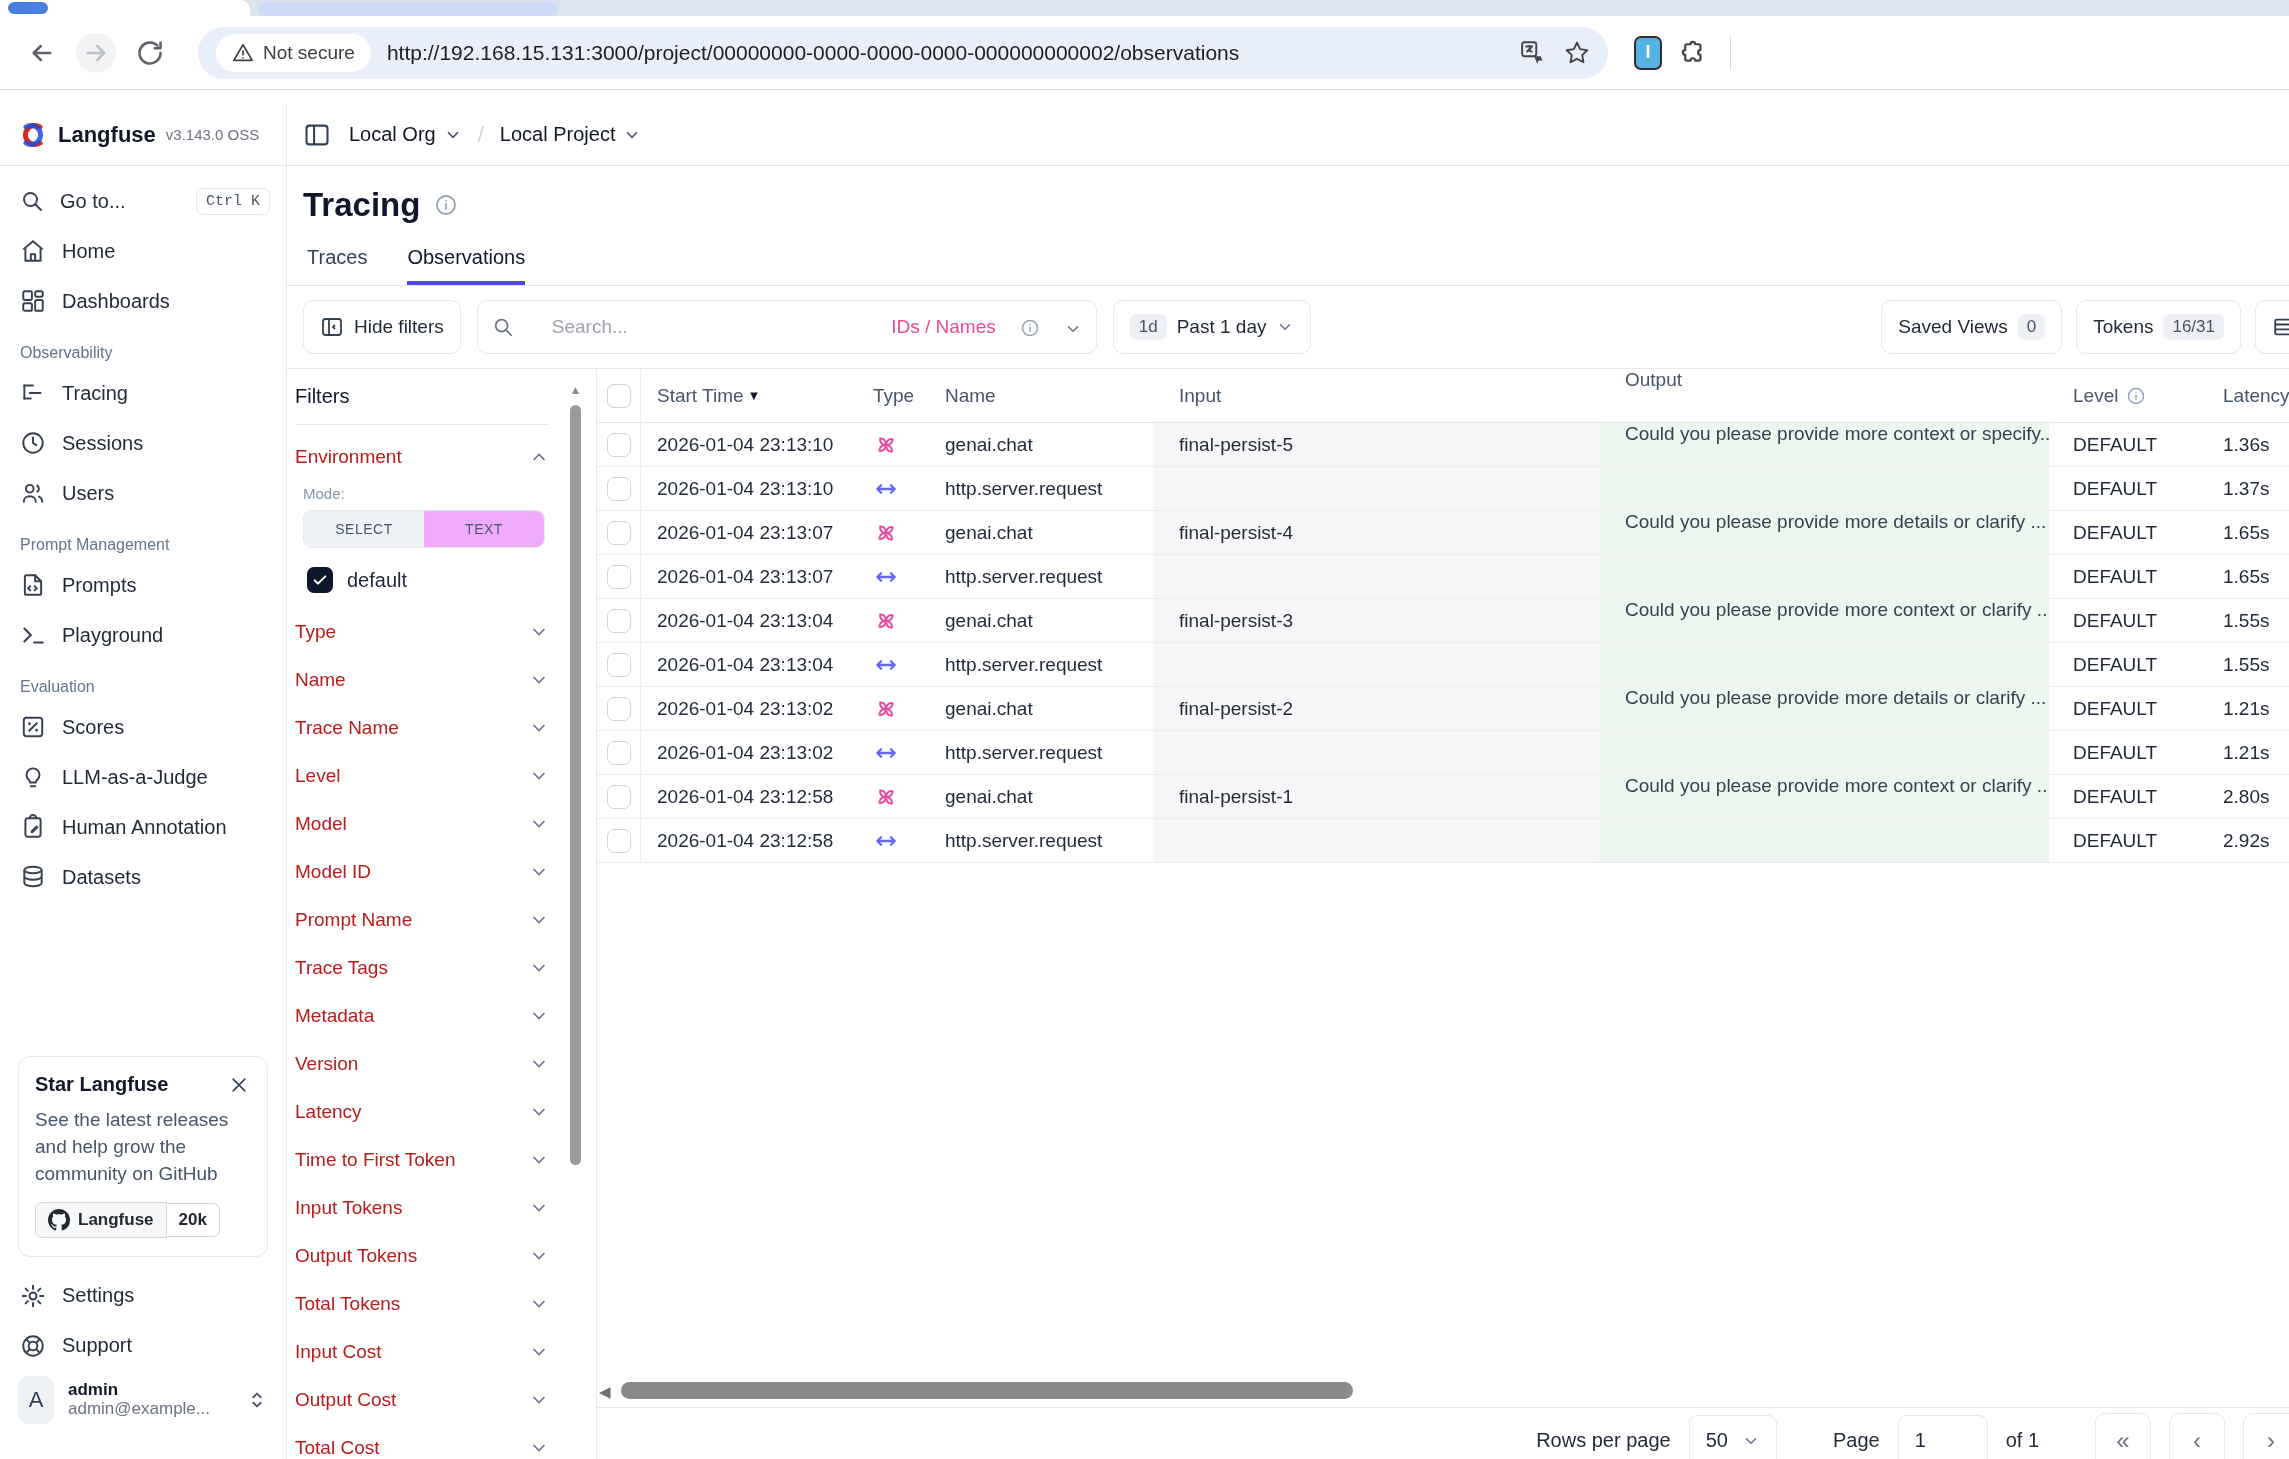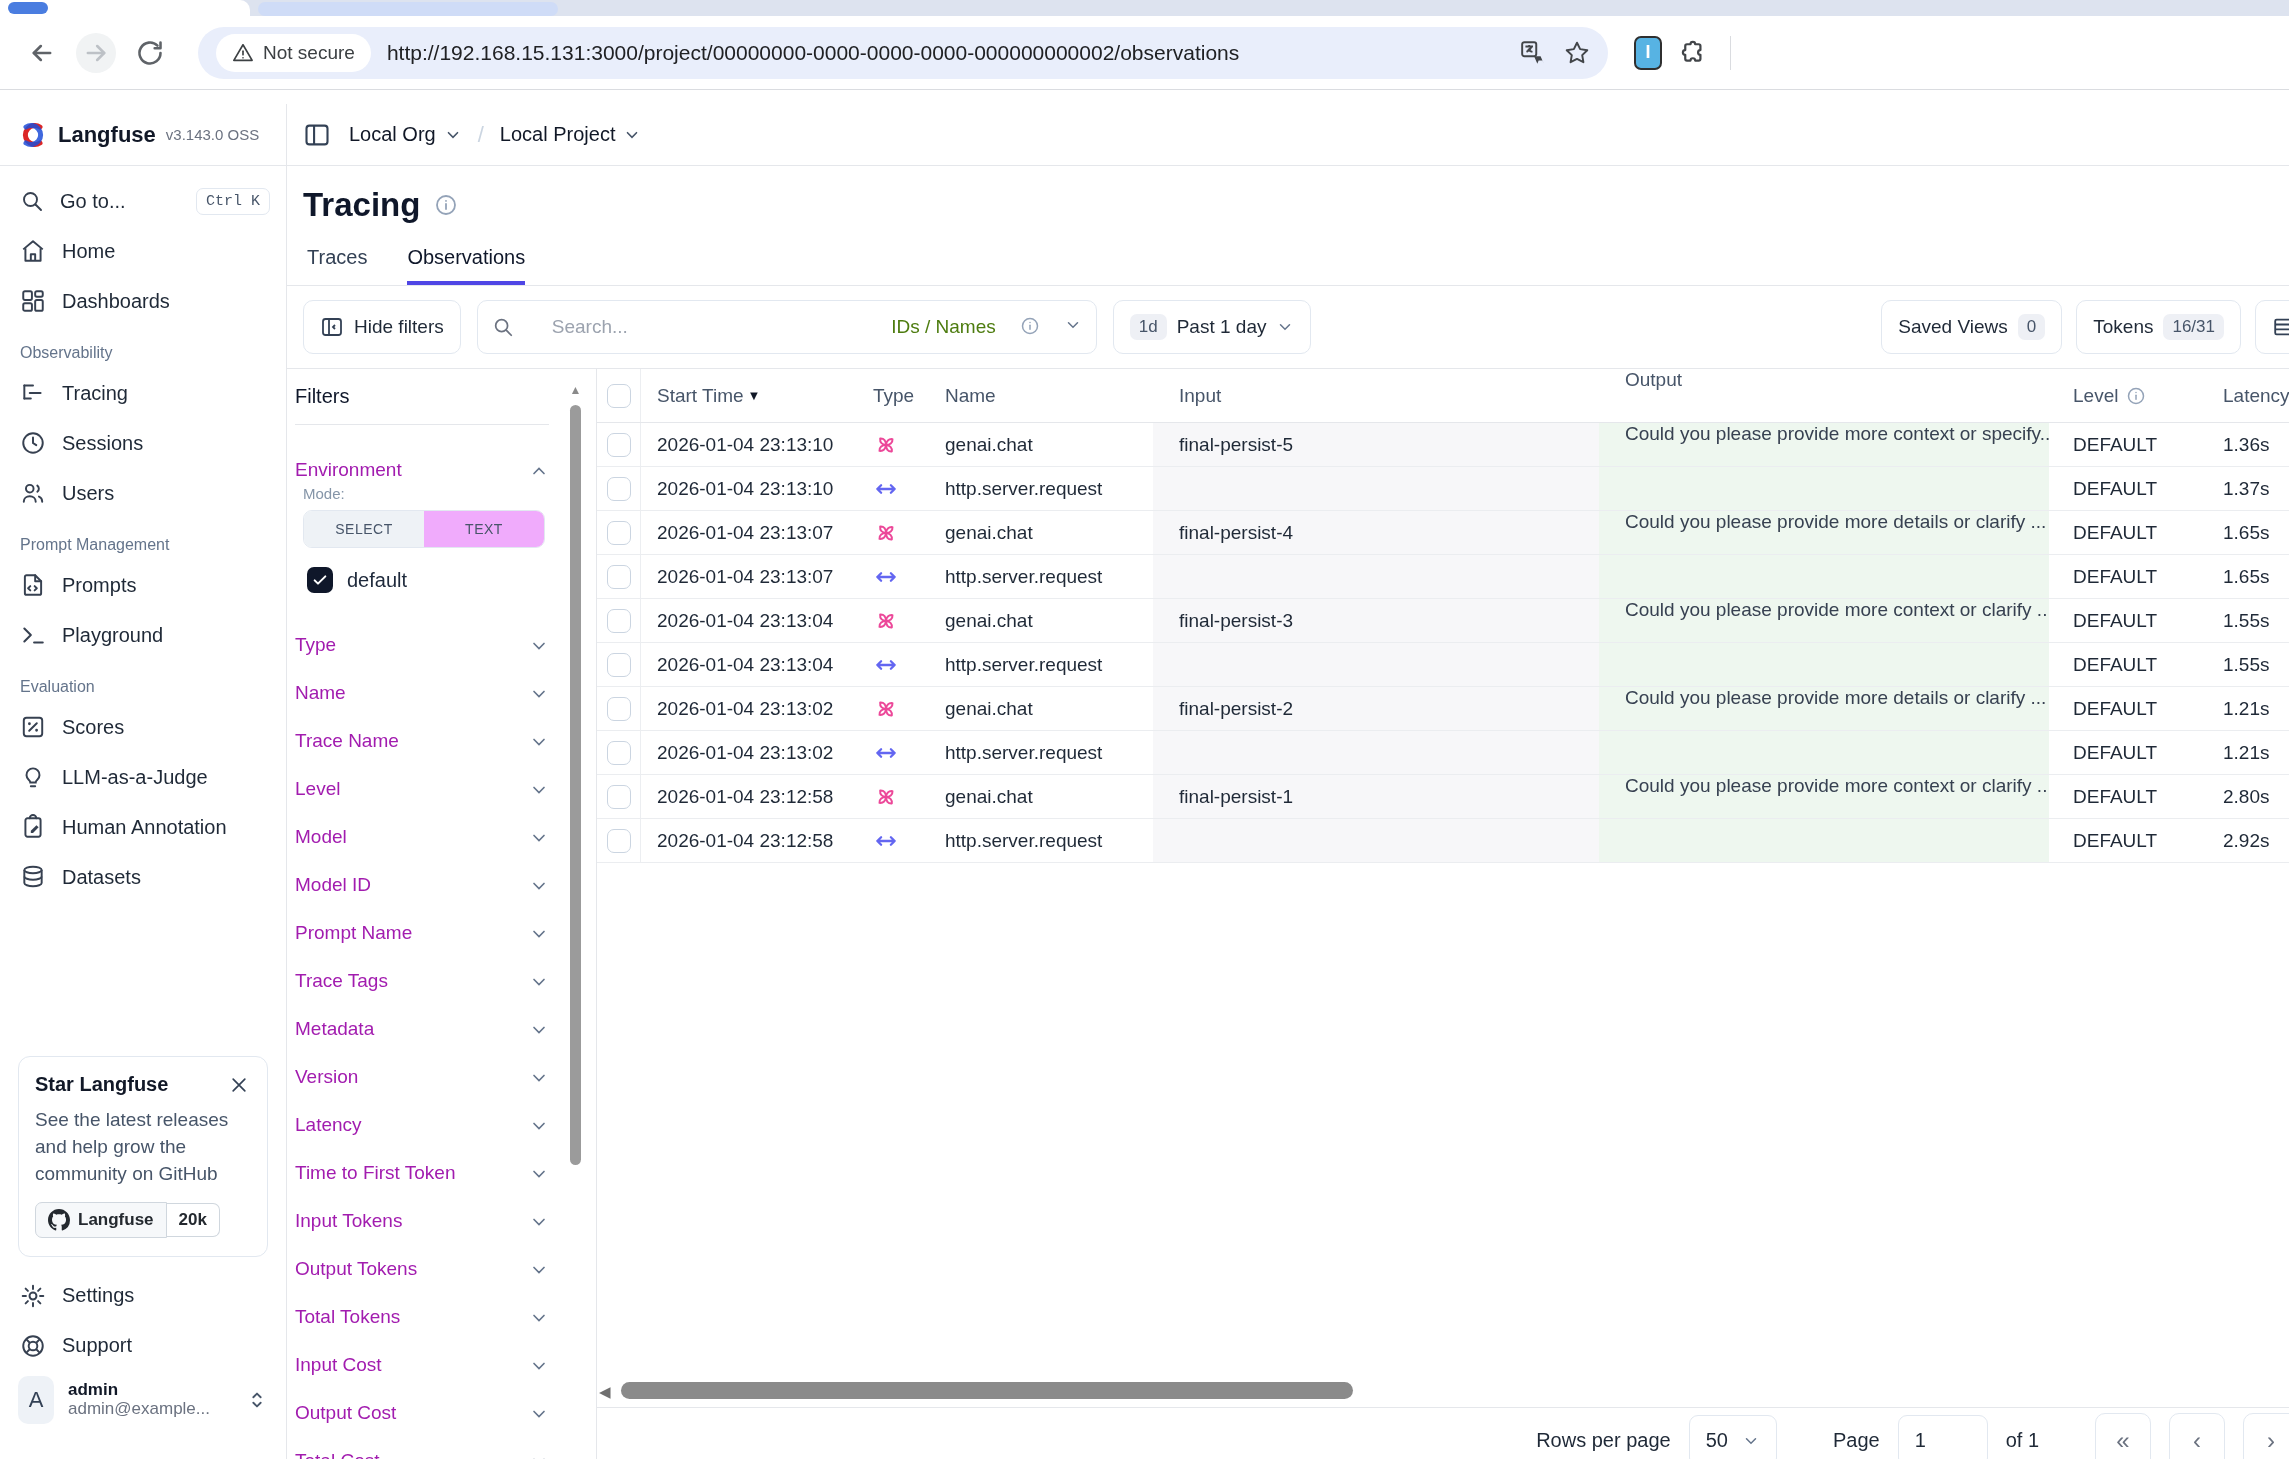--- a/index.html
+++ b/index.html
@@ -63,29 +63,29 @@
   .tabs { display:flex; gap:40px; padding:22px 0 0 20px; border-bottom:1px solid #e5e7eb; }
   .tab { font-size:20px; color:#334155; padding-bottom:12px; cursor:pointer; }
   .tab.active { color:#0f172a; border-bottom:4px solid #4f46e5; }
 
   .toolbar { display:flex; align-items:center; gap:16px; padding:14px 0 14px 16px; }
   .btn { display:flex; align-items:center; gap:10px; border:1px solid #e2e8f0; border-radius:10px; background:#fff; height:54px; padding:0 16px; font-size:19px; color:#1f2937; cursor:pointer; }
   .badge { background:#eef0f5; border-radius:7px; padding:3px 9px; font-size:17px; color:#475569; }
   .searchbox { display:flex; align-items:center; border:1px solid #e2e8f0; border-radius:10px; height:54px; width:620px; padding:0 14px; gap:10px; }
   .searchbox input { border:none; outline:none; flex:1; font-size:19px; font-family:inherit; color:#1f2937;margin-left:28px; }
   .searchbox input::placeholder { color:#9ca3af; }
-  .scope { display:flex; align-items:flex-start; gap:24px; font-size:19px; color:#4d7c0f; }
+  .scope { display:flex; align-items:flex-end; gap:24px; font-size:19px; color:#ec4899; }
   .right-group { margin-left:auto; display:flex; align-items:center; gap:14px; }
   .iconbtn { width:56px; flex:none; justify-content:center; margin-right:-22px; }
 
   
   .content { position:relative; flex:1; border-top:1px solid #e5e7eb; min-height:0; }
   .filters-panel { position:absolute; left:0; top:0; bottom:0; width:272px; padding:16px 10px 0 8px; overflow:hidden; }
   .filters-title { font-size:20px; color:#0f172a; padding-bottom:16px; border-bottom:1px solid #e5e7eb; }
-  .f-row { height:48px; display:flex; align-items:flex-end; font-size:19px; color:#a21caf; cursor:pointer; }
+  .f-row { height:48px; display:flex; align-items:center; font-size:19px; color:#b91c1c; cursor:pointer; }
   .f-row .grow, .grow { flex:1; }
   .f-env { margin-top:8px; }
   .mode-label { font-size:15px; color:#8595a8; margin:4px 0 8px 8px; }
   .segmented { display:flex; border:1px solid #e2e8f0; border-radius:9px; overflow:hidden; margin:0 4px 14px 8px; }
   .seg { flex:1; text-align:center; padding:10px 0; font-size:14px; letter-spacing:0.5px; color:#475569; background:#f0abfc; cursor:pointer; }
   .seg.active { background:#eef2f6; }
   .check-row { display:flex; align-items:center; gap:14px; margin:6px 0 10px 12px; height:36px; cursor:pointer; }
   .checkbox-dark { width:26px; height:26px; border-radius:7px; background:#0f172a; display:flex; align-items:center; justify-content:center; }
   .check-label { font-size:20px; color:#1e293b; }
   .chev { color:#64748b; flex:none; }

